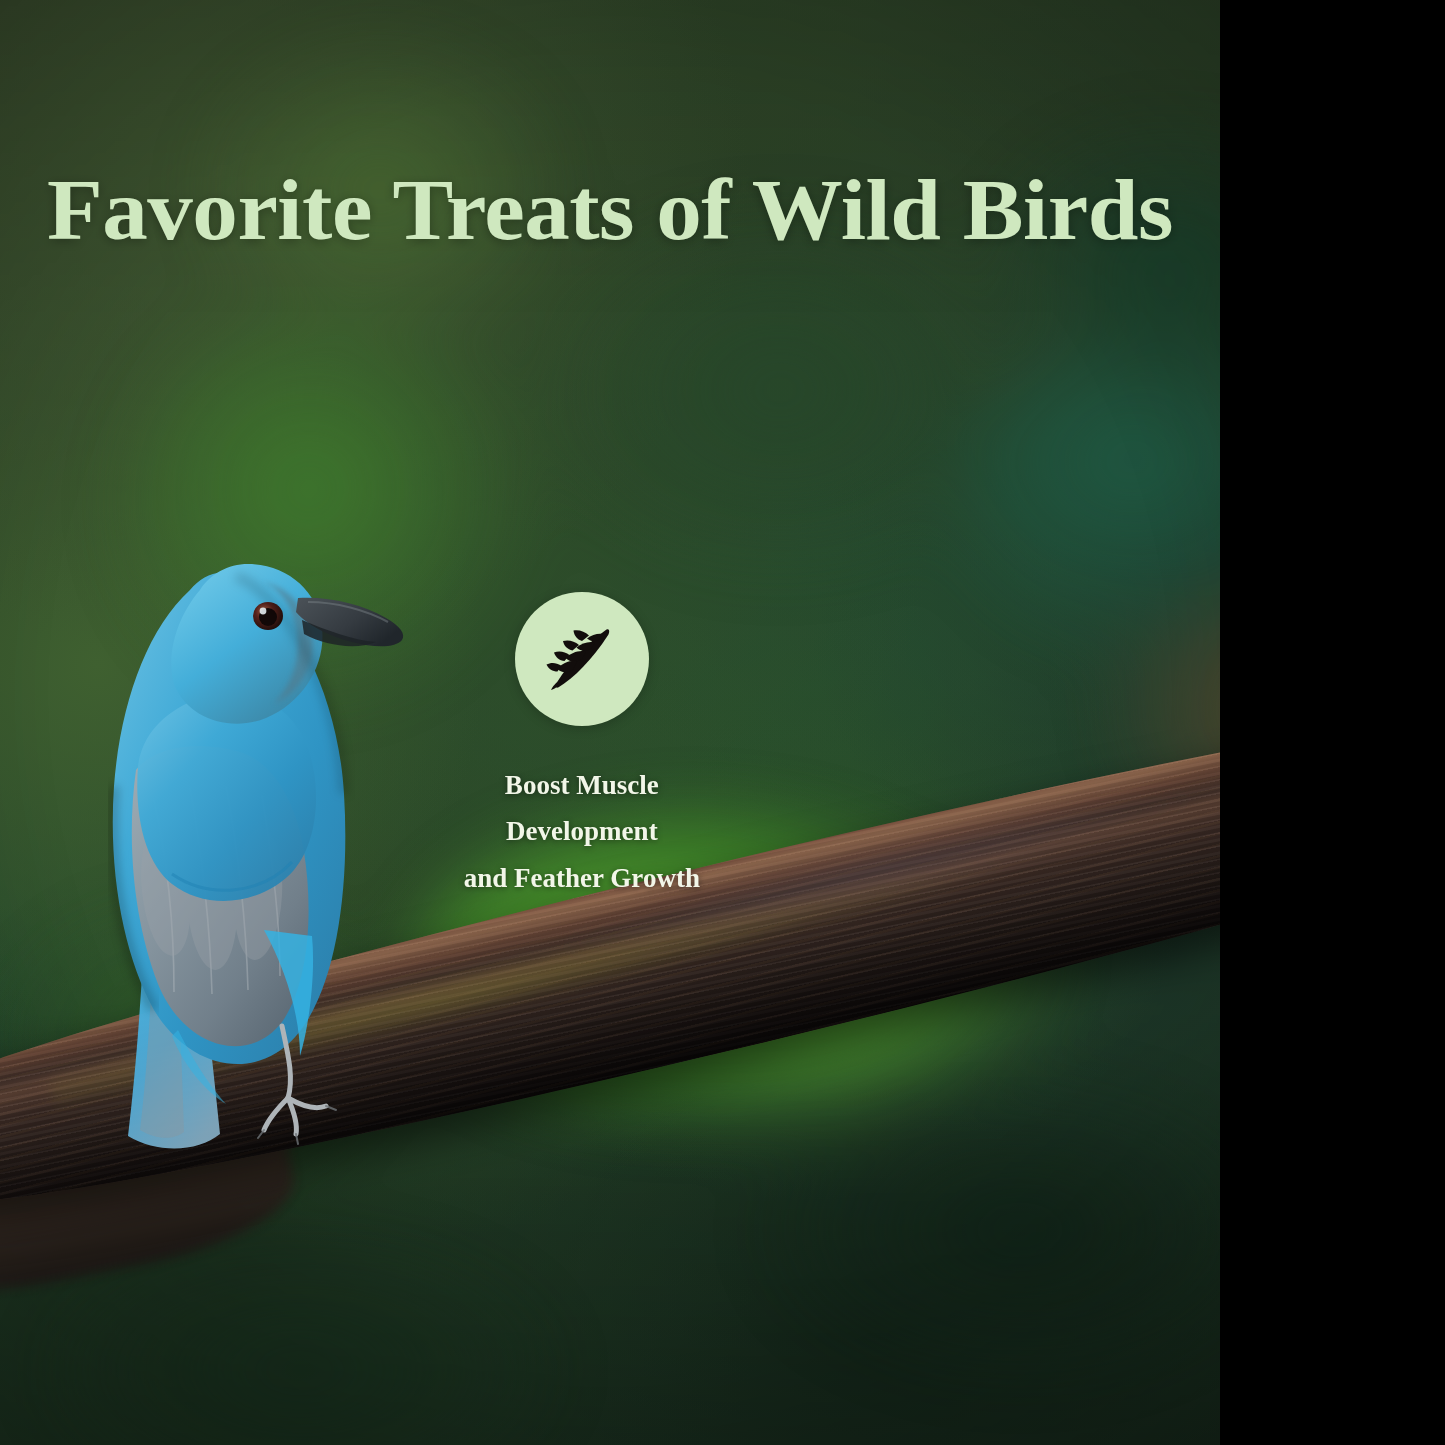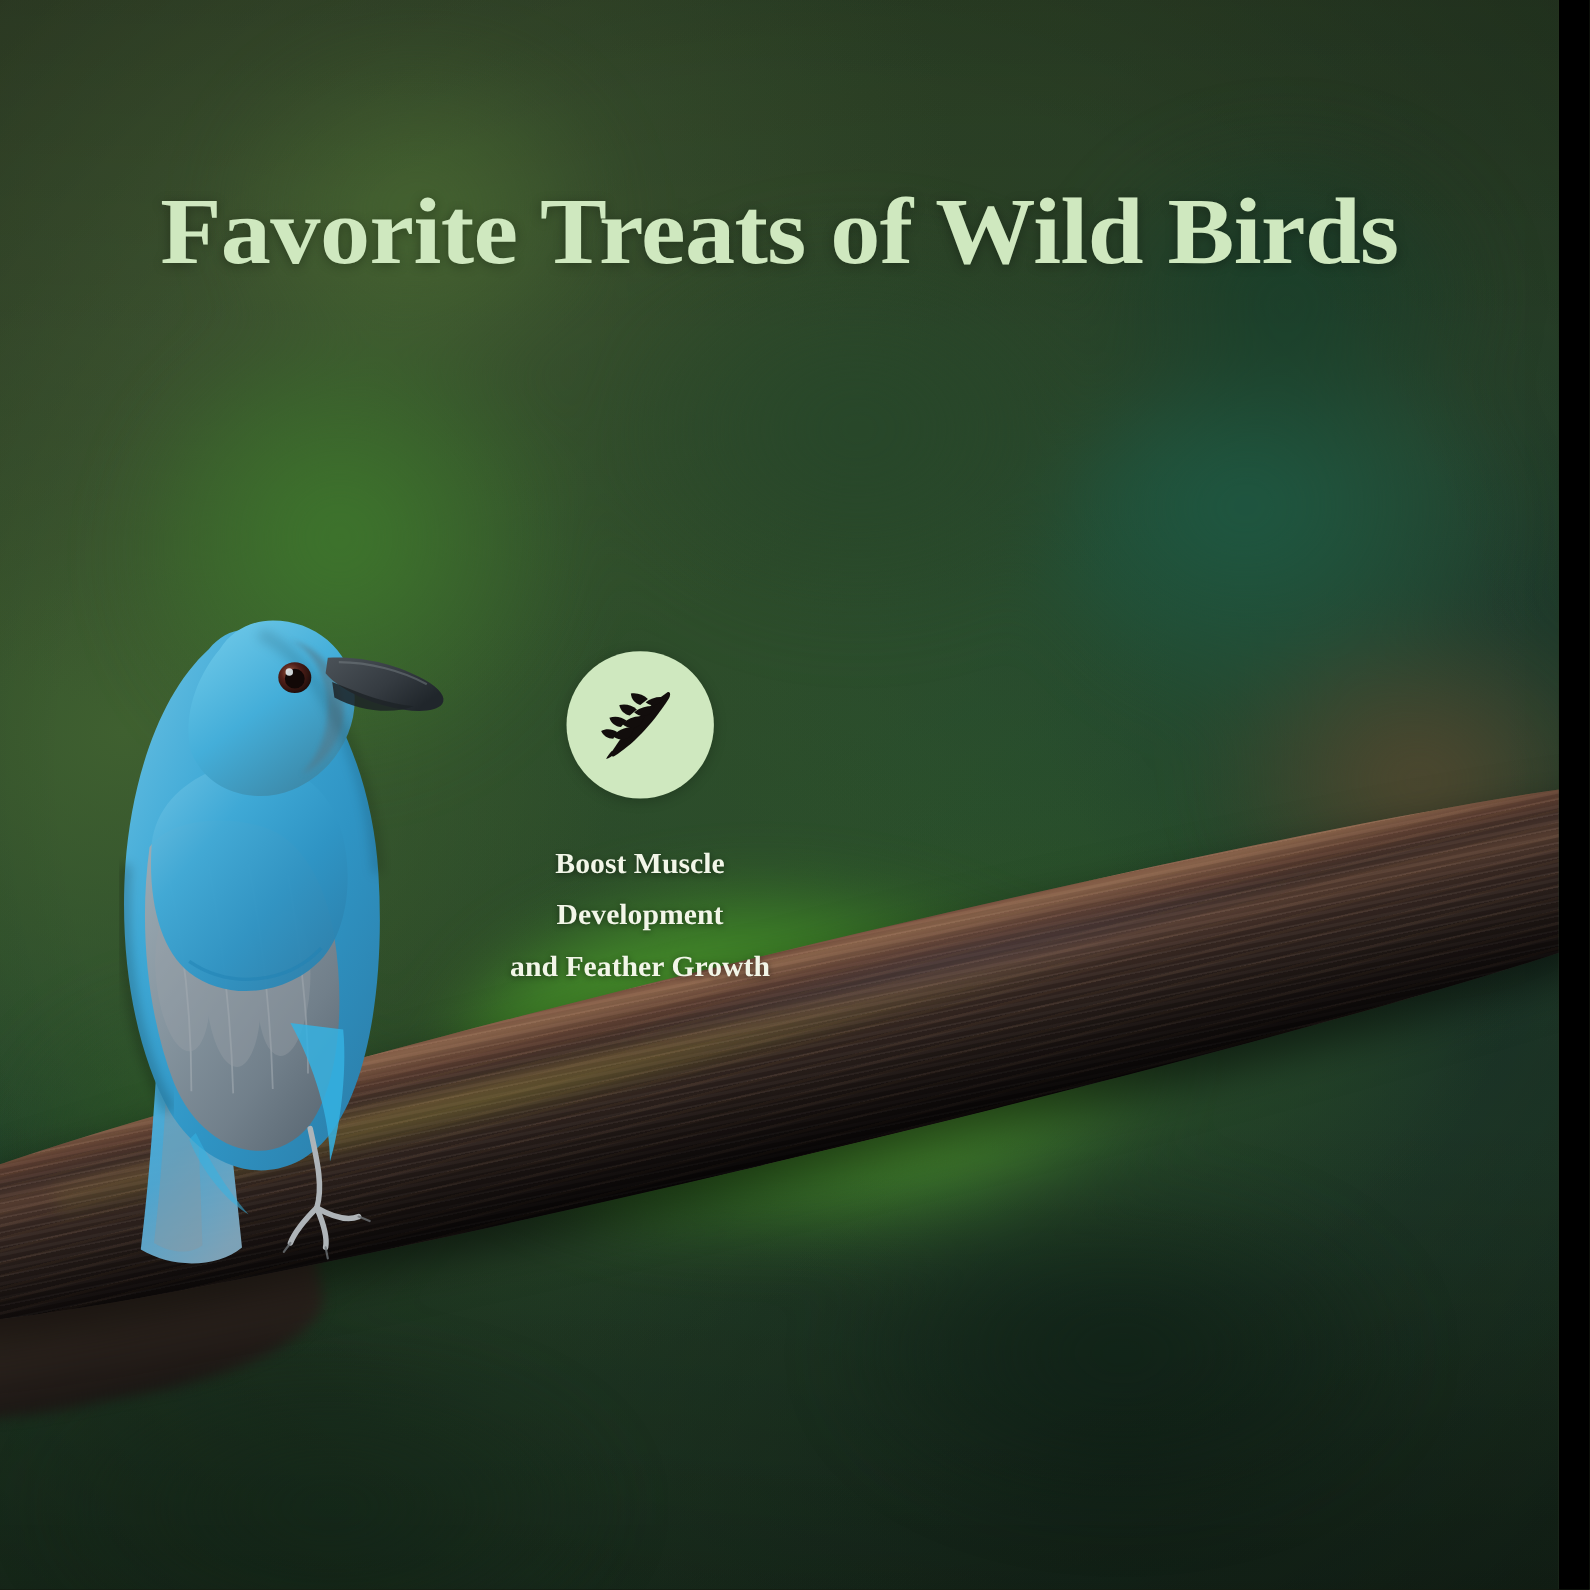--- a/index.html
+++ b/index.html
@@ -2,21 +2,21 @@
 <html><head>
 <meta charset="utf-8">
 <style>
   html, body {
     margin: 0;
     padding: 0;
     background: #000;
   }
   #canvas {
     position: relative;
-    width: 1417px;
+    width: 1220px;
     height: 1445px;
     overflow: hidden;
     font-family: "Liberation Serif", "DejaVu Serif", serif;
     background: #2f3f27;
     user-select: none;
   }
 
   
   .bg-layer {
     position: absolute;

